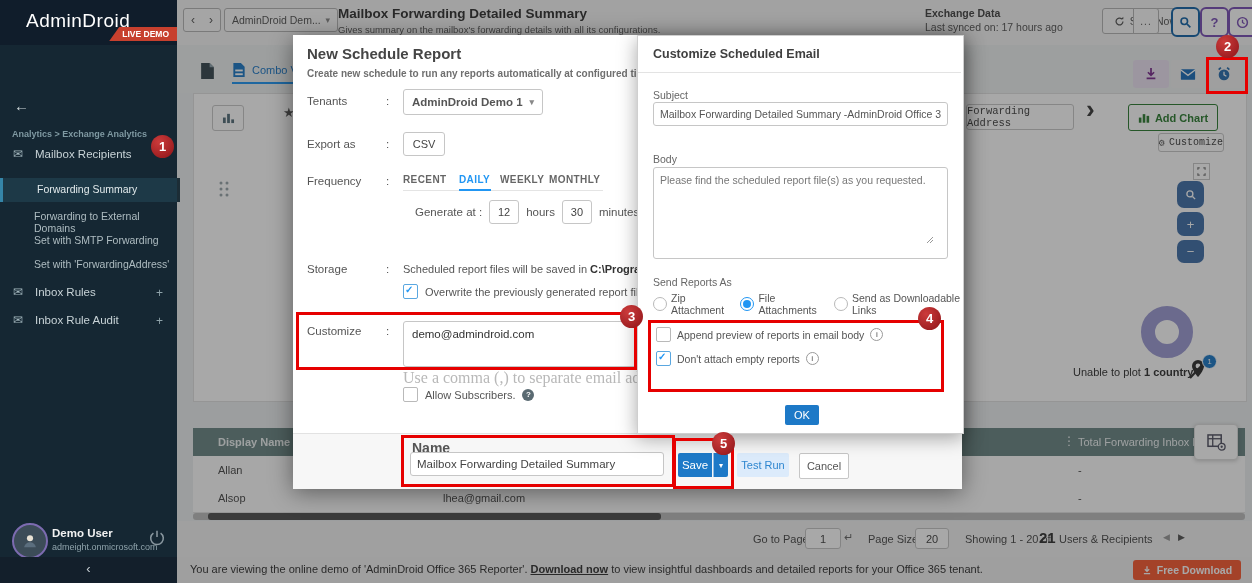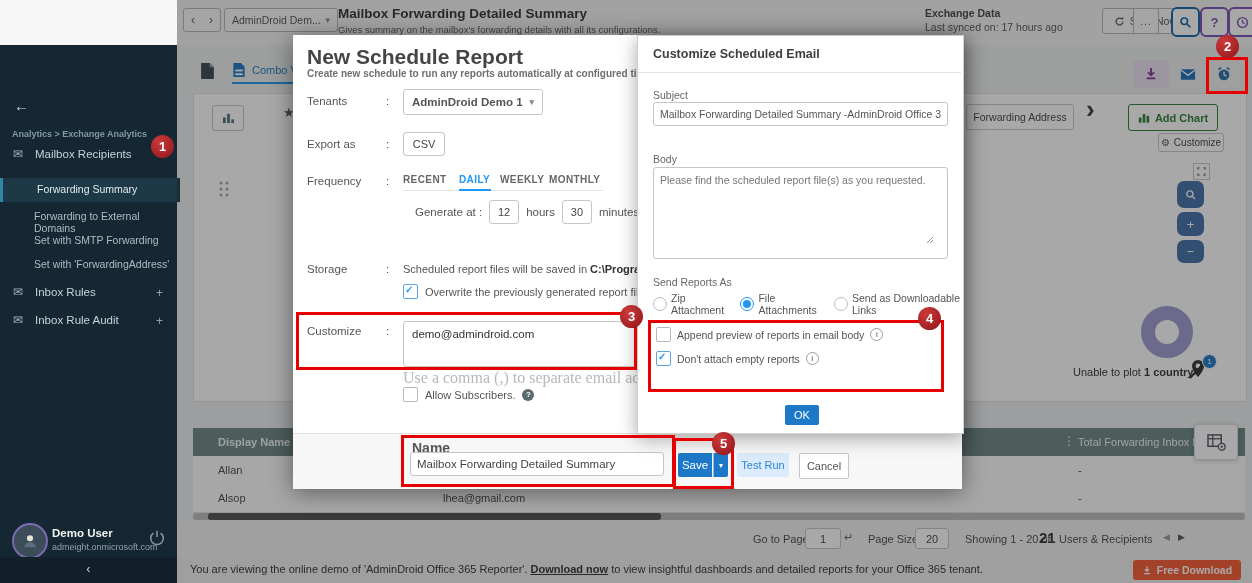--- a/index.html
+++ b/index.html
@@ -48,25 +48,25 @@
   .pager{left:177px;top:521px;width:1075px;height:36px;background:#f3f3f3;font-size:11px;color:#4a4a4a;}
   .footer{left:0;top:557px;width:1252px;height:26px;background:#f0f0f0;font-size:11px;color:#333;}
   .footer-dark{left:0;top:0;width:177px;height:26px;background:#131f2b;color:#c5ced3;text-align:center;line-height:24px;font-size:13px;}
   .fd-btn{left:1133px;top:3px;width:108px;height:20px;background:#f95b33;border-radius:3px;color:#fff;
           font-size:10.5px;font-weight:bold;display:flex;align-items:center;justify-content:center;gap:5px;}
   .mapbtn{left:1177px;width:27px;border-radius:7px;background:#4170a8;color:#fff;display:flex;align-items:center;justify-content:center;}
   .donut{left:1141px;top:306px;width:24px;height:24px;border:14px solid #9d9bd3;border-radius:50%;}
   .greenbtn{border:1px solid #2e7d32;border-radius:3px;background:#fff;color:#2e7d32;font-weight:bold;font-size:11px;
             display:flex;align-items:center;justify-content:center;gap:5px;}
   .whitetab{border:1px solid #c9c9c9;border-radius:3px;background:#fff;color:#444;font-size:10.5px;
-            display:flex;align-items:center;justify-content:center;}
+            display:flex;align-items:center;justify-content:center;font-family:Liberation Mono, monospace;}
   
   .overlay{left:177px;top:0;width:1075px;height:583px;background:rgba(25,25,25,.38);z-index:30;}
   .dlg{left:293px;top:35px;width:669px;height:453px;background:#fff;box-shadow:0 4px 22px rgba(0,0,0,.45);z-index:40;}
-  .dlg-title{left:14px;top:10px;font-size:21px;font-weight:600;color:#454545;}
+  .dlg-title{left:14px;top:10px;font-size:15px;font-weight:600;color:#454545;}
   .dlg-sub{left:14px;top:33px;font-size:10px;font-weight:600;color:#6f6f6f;}
   .flabel{font-size:11.5px;color:#555;}
   .fcolon{left:93px;font-size:11.5px;color:#555;}
   .inp{border:1px solid #c6c6c6;border-radius:3px;background:#fff;color:#444;font-family:"Liberation Sans",sans-serif;}
   .freq{font-size:10px;font-weight:bold;letter-spacing:.4px;color:#666;}
   .freq.on{color:#2196f3;}
   .cb{width:13px;height:13px;border:1px solid #b9b9b9;border-radius:2px;background:#fff;display:inline-block;position:relative;flex:none;}
   .cb.on{border-color:#5aa7e0;}
   .cb.on::after{content:"✓";position:absolute;left:1px;top:-1px;color:#2196f3;font-size:10px;font-weight:bold;}
   .rd{width:12px;height:12px;border:1px solid #b9b9b9;border-radius:50%;background:#fff;display:inline-block;position:relative;flex:none;}
@@ -286,20 +286,24 @@
       <svg width="10" height="11" viewBox="0 0 16 16">
           <path d="M8 1v8M4.5 6L8 9.5 11.5 6" fill="none" stroke="#fff" stroke-width="2"></path>
           <rect x="3" y="12" width="10" height="2" fill="#fff"></rect>
         </svg>
       <span>Free Download</span>
     </div>
   </div>
 
   <div class="abs overlay"></div>
 
+  <div class="abs logo">
+    <span class="abs logo-text">AdminDroid</span>
+    <span class="abs livedemo">LIVE DEMO</span>
+  </div>
   <div class="abs sidebar">
     <span class="abs sb-back">←</span>
     <span class="abs sb-crumb">Analytics &gt; Exchange Analytics</span>
 
     <div class="abs sb-group" style="top:100px;">
       <span class="sb-gicon">✉</span>
       <span class="sb-glabel">Mailbox Recipients</span>
       <span class="sb-gstate">−</span>
     </div>
     <div class="abs sb-item sb-active" style="top:133px;">

